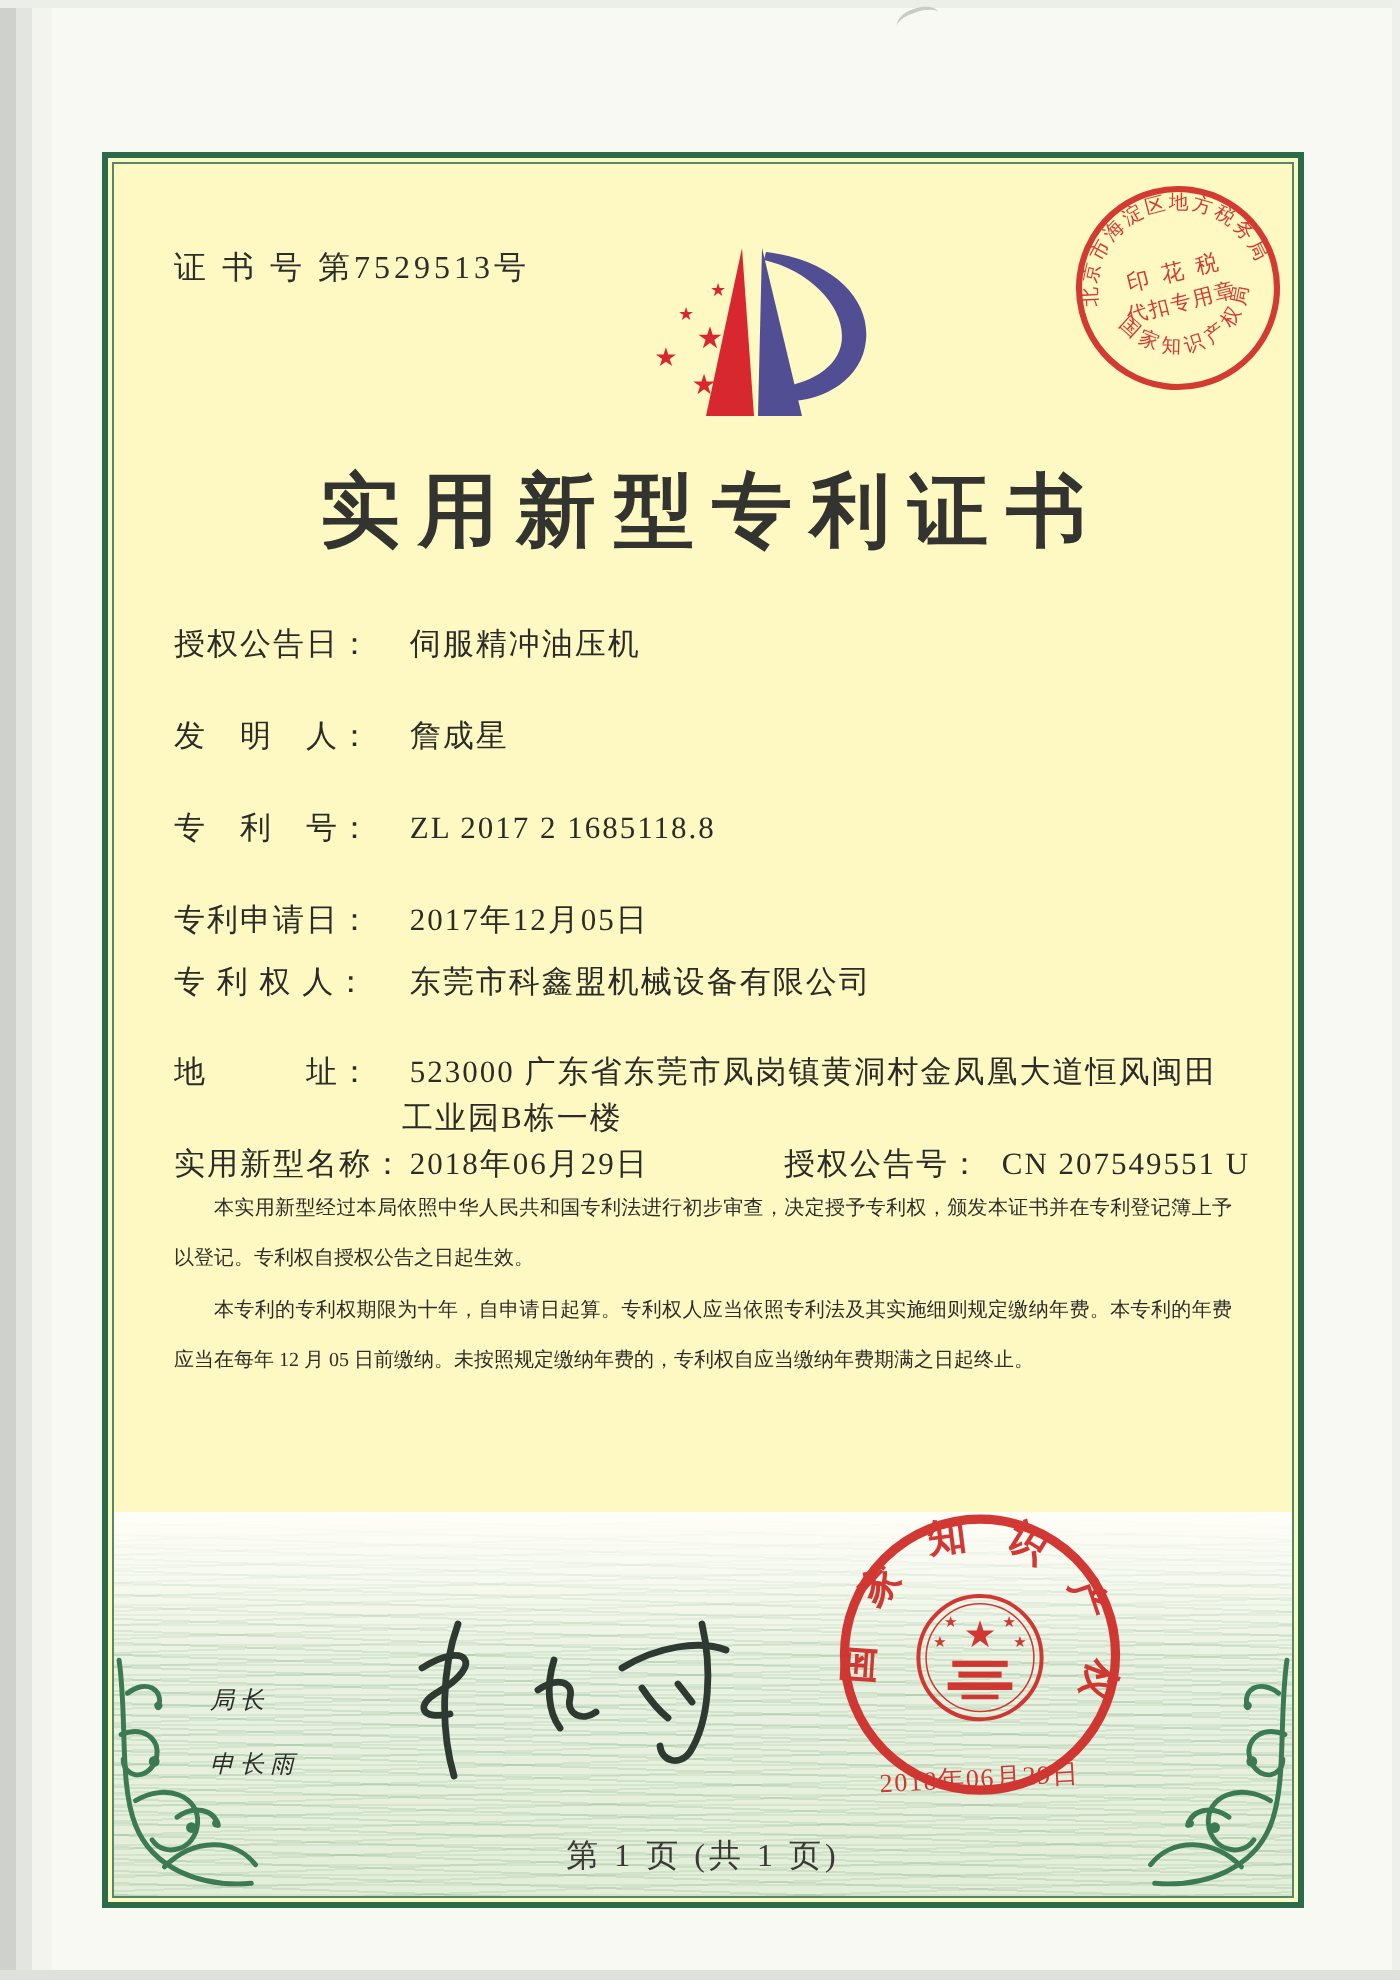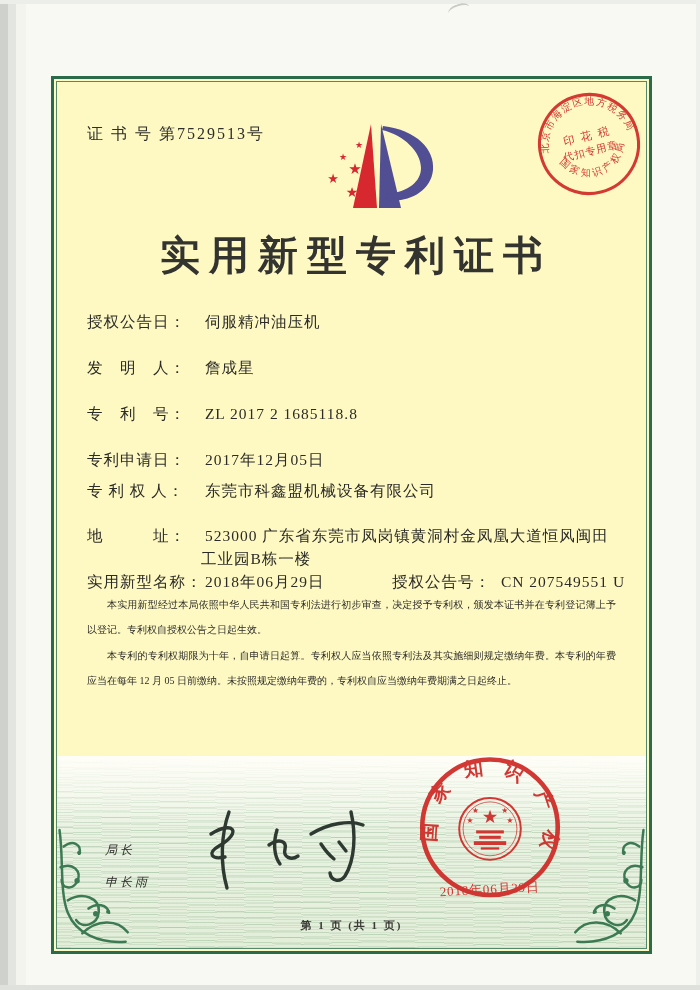--- a/index.html
+++ b/index.html
@@ -48,21 +48,21 @@
   .director{position:absolute; left:48px; top:752px; z-index:3; font-size:12px; color:#2b2b27; letter-spacing:3px; line-height:32px;font-style:italic;}
   .signature{position:absolute; left:138px; top:716px; width:180px; height:100px; z-index:3;}
 
   .main-seal{position:absolute; left:356px; top:668px; width:154px; height:170px; z-index:4; opacity:.93;}
 
   .ornament{position:absolute; bottom:-4px; width:104px; height:124px; z-index:2;}
   .ornament.bl{left:-4px;}
   .ornament.br{right:-4px; transform:scaleX(-1);}
 
   .footer{position:absolute; left:0; right:0; top:836px; text-align:center; z-index:3;
-    font-size:11px; letter-spacing:2px; color:#3a3a35;font-weight:bold;}
+    font-size:16px; letter-spacing:2px; color:#3a3a35;}
 
   .curl{position:absolute; left:448px; top:4px; width:22px; height:10px; border-top:2px solid #c9ccc4; border-radius:50%; transform:rotate(-18deg); z-index:0;}
 </style>
 </head>
 <body>
 
 <div class="page">
   <div class="edge-left"></div>
   <div class="edge-top"></div>
   <div class="edge-right"></div>

